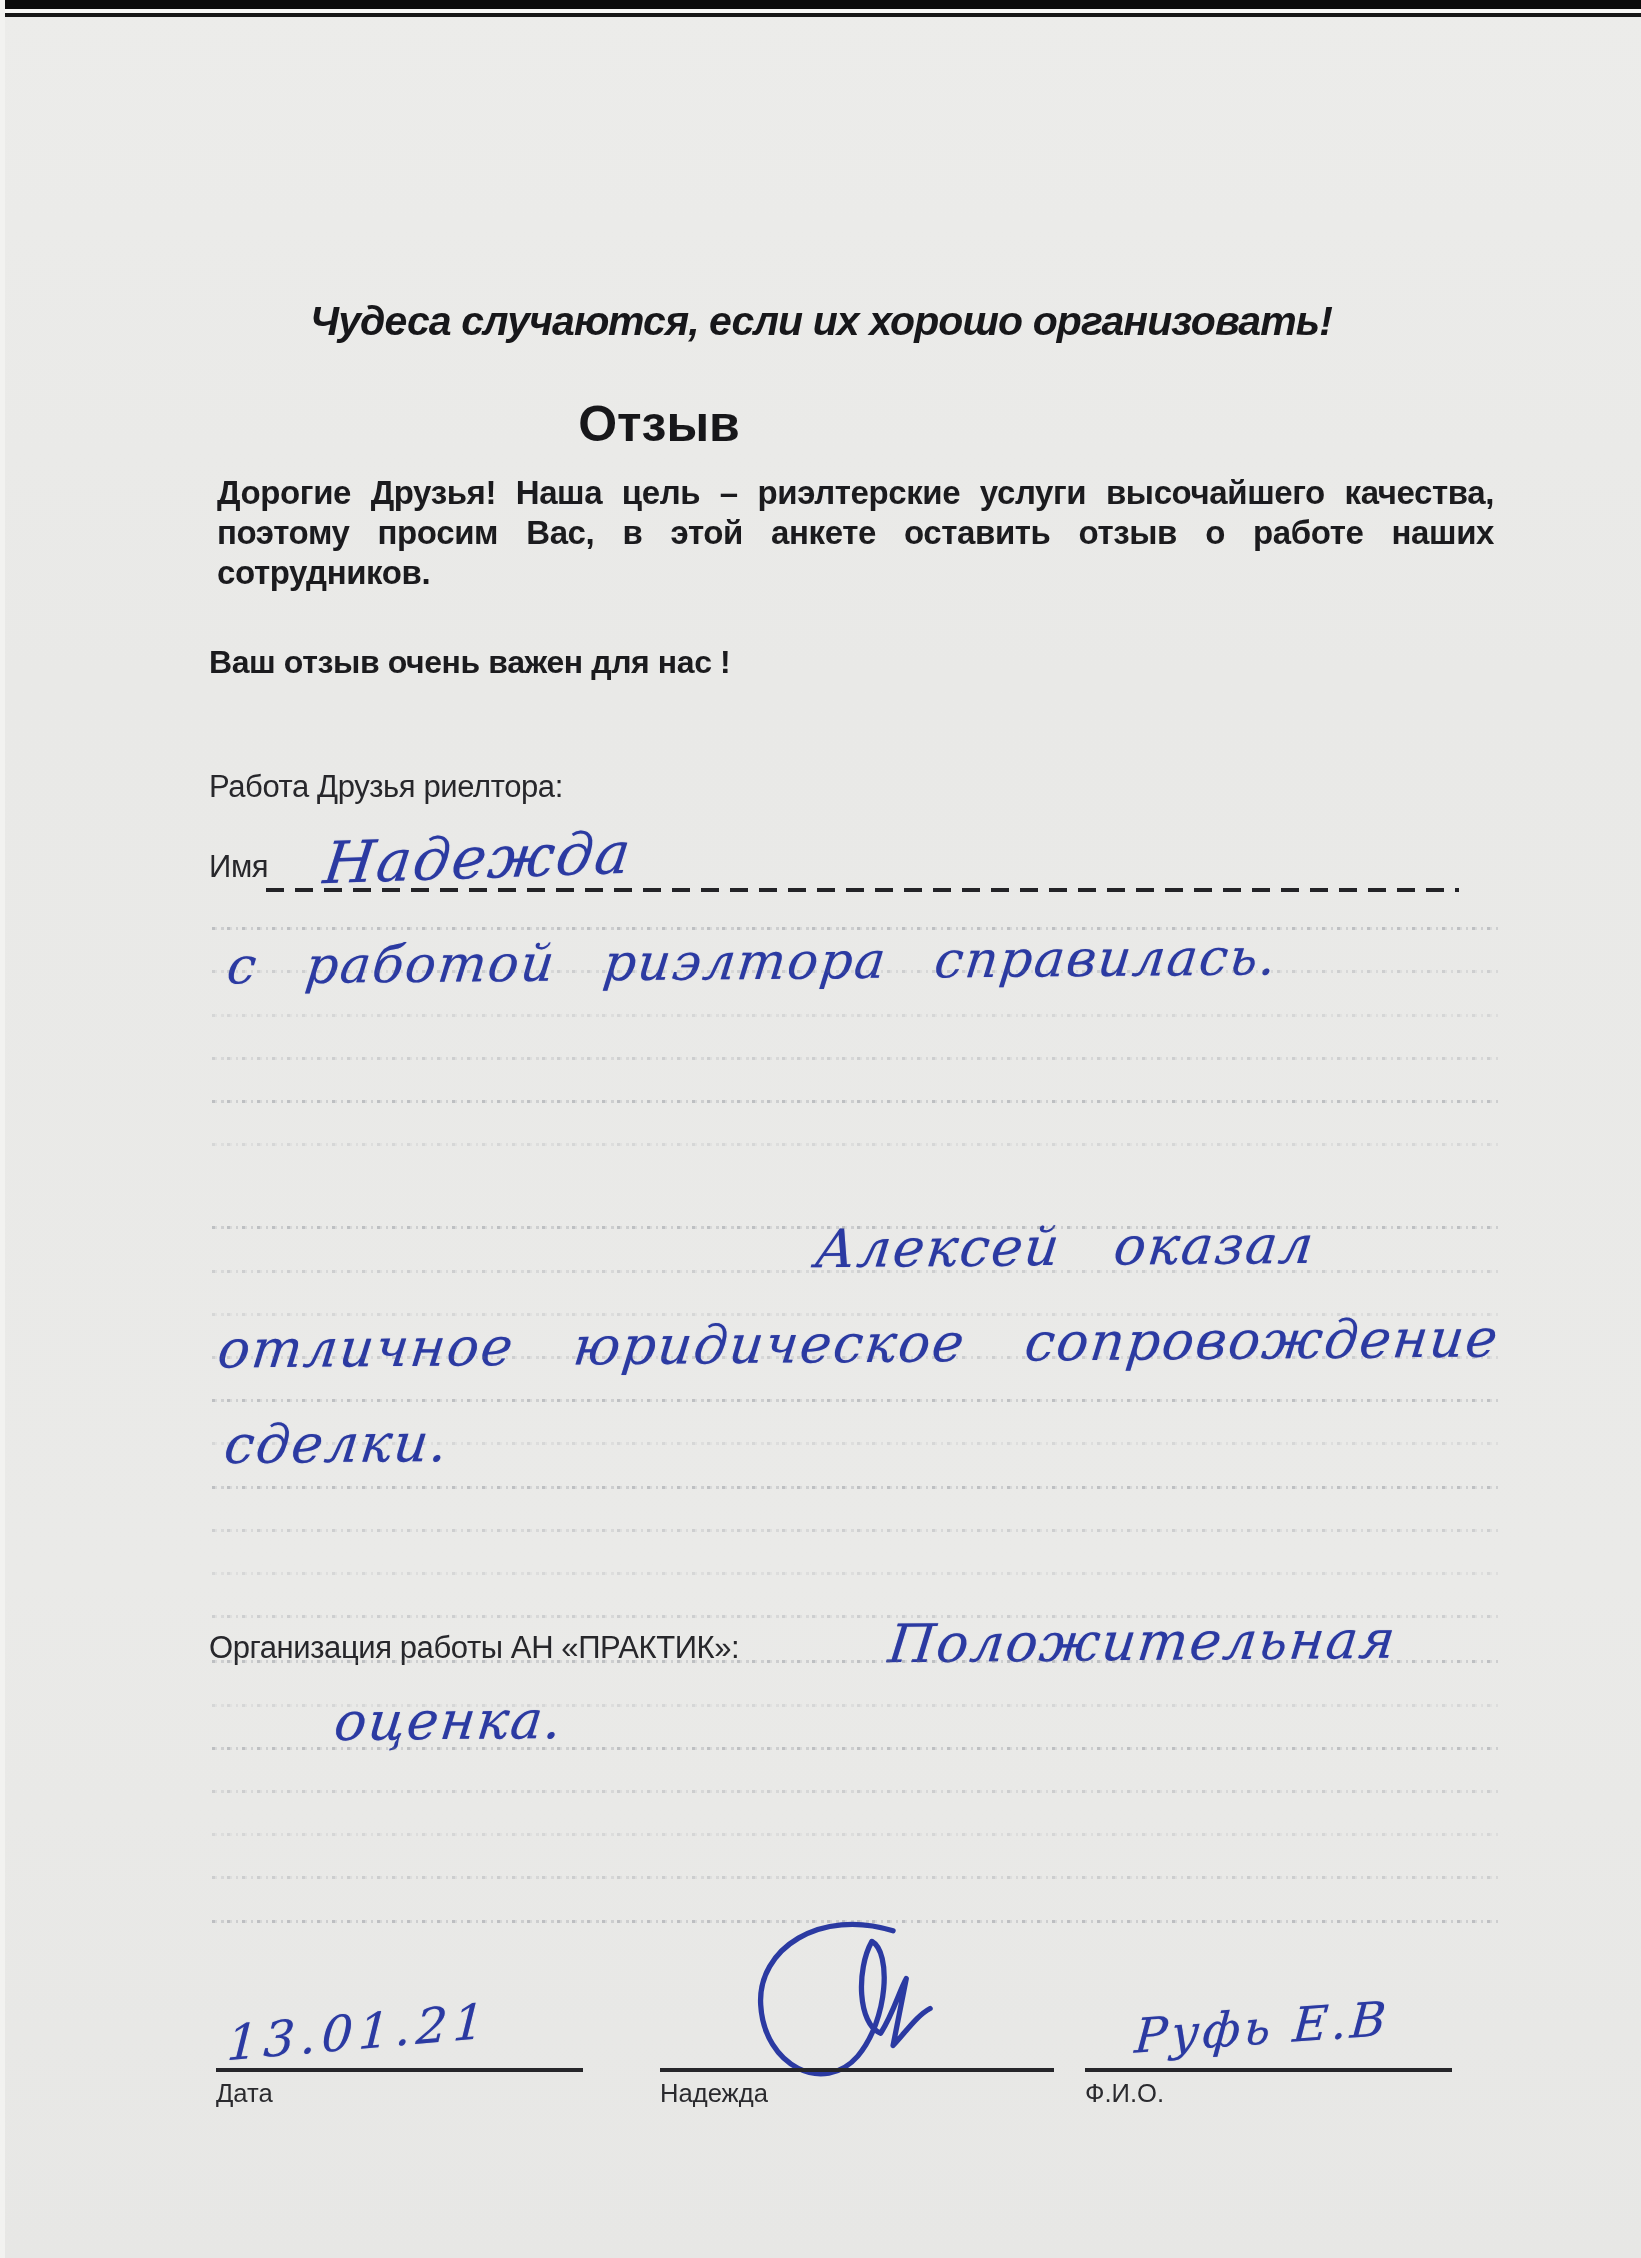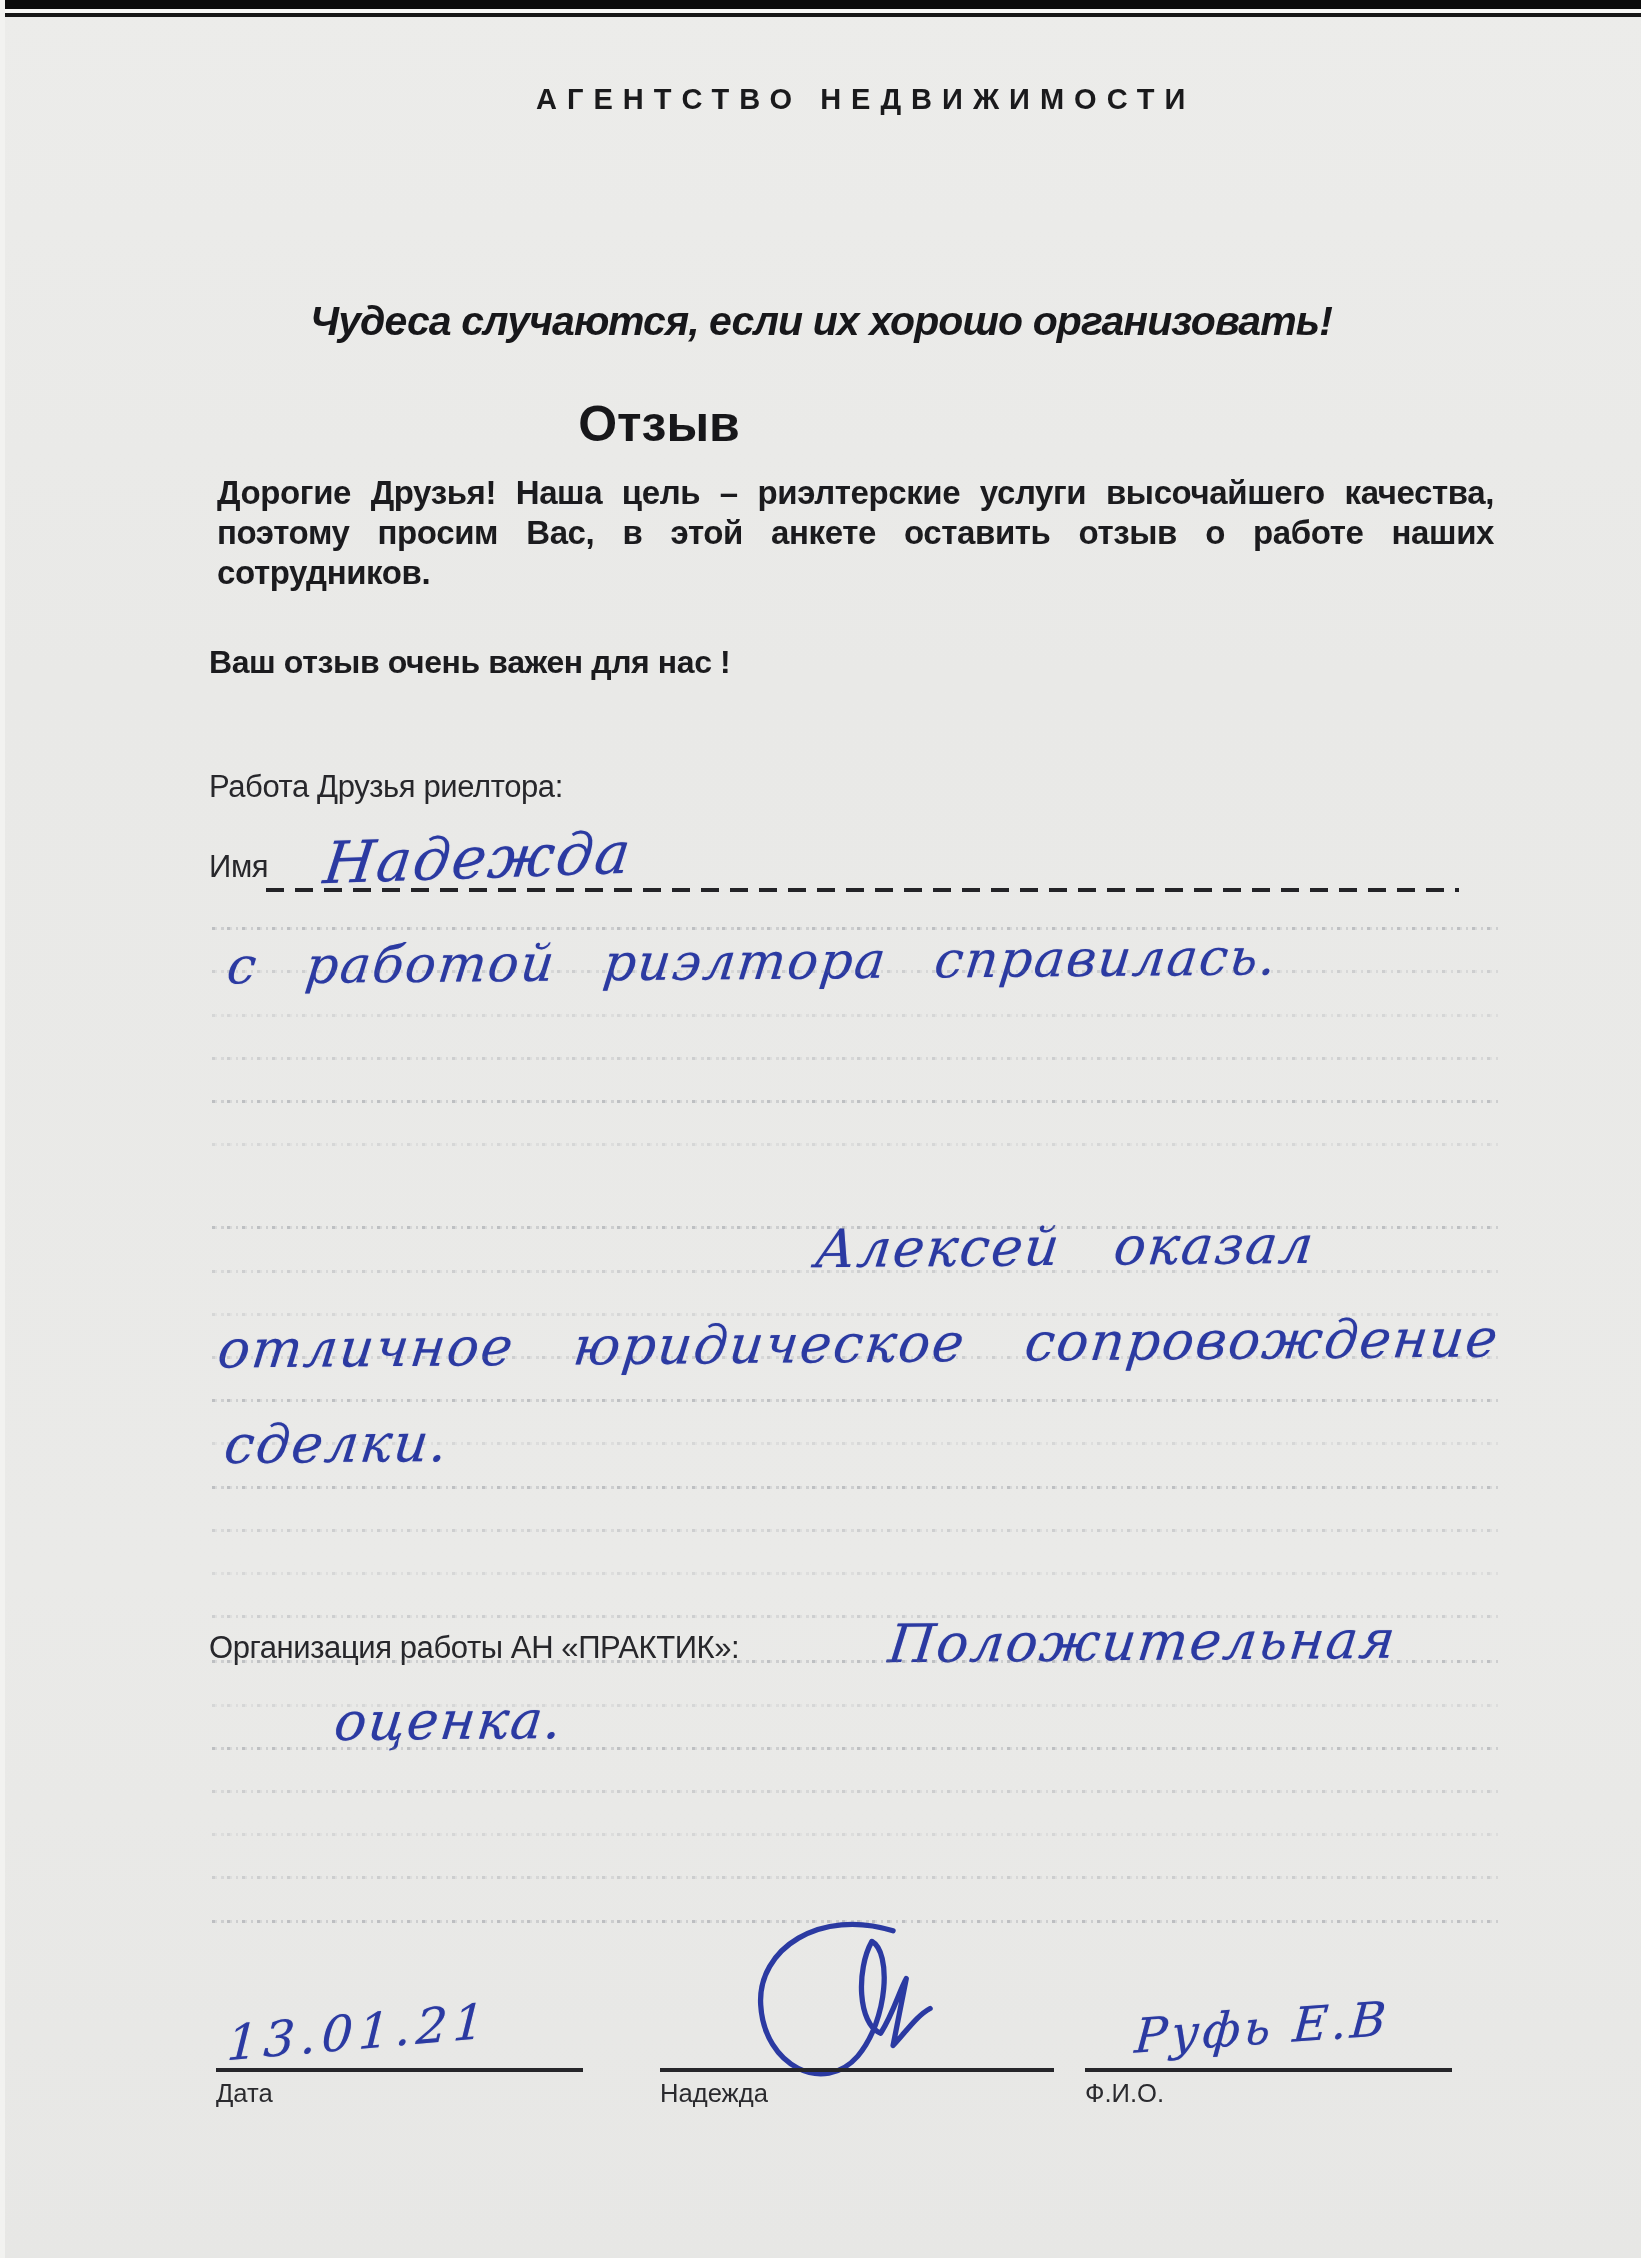--- a/index.html
+++ b/index.html
@@ -102,21 +102,20 @@
 <body>
 
 <div class="page">
 
   <div class="scan-bar-top"></div>
   <div class="scan-strip"></div>
   <div class="scan-line"></div>
   <div class="scan-edge-left"></div>
 
   <div class="logo">
-    <div class="logo-sub">АГЕНТСТВО НЕДВИЖИМОСТИ</div>
   </div>
 
   <div class="headline">Чудеса случаются, если их хорошо организовать!</div>
   <div class="form-title">Отзыв</div>
   <div class="intro">Дорогие Друзья! Наша цель – риэлтерские услуги высочайшего качества, поэтому просим Вас, в этой анкете оставить  отзыв о работе наших сотрудников.</div>
   <div class="note">Ваш отзыв очень важен для нас !</div>
 
   <div class="field-label" id="label-realtor">Работа Друзья риелтора:</div>
   <div class="field-label" id="label-name">Имя</div>
   <div class="name-dashes"></div>

